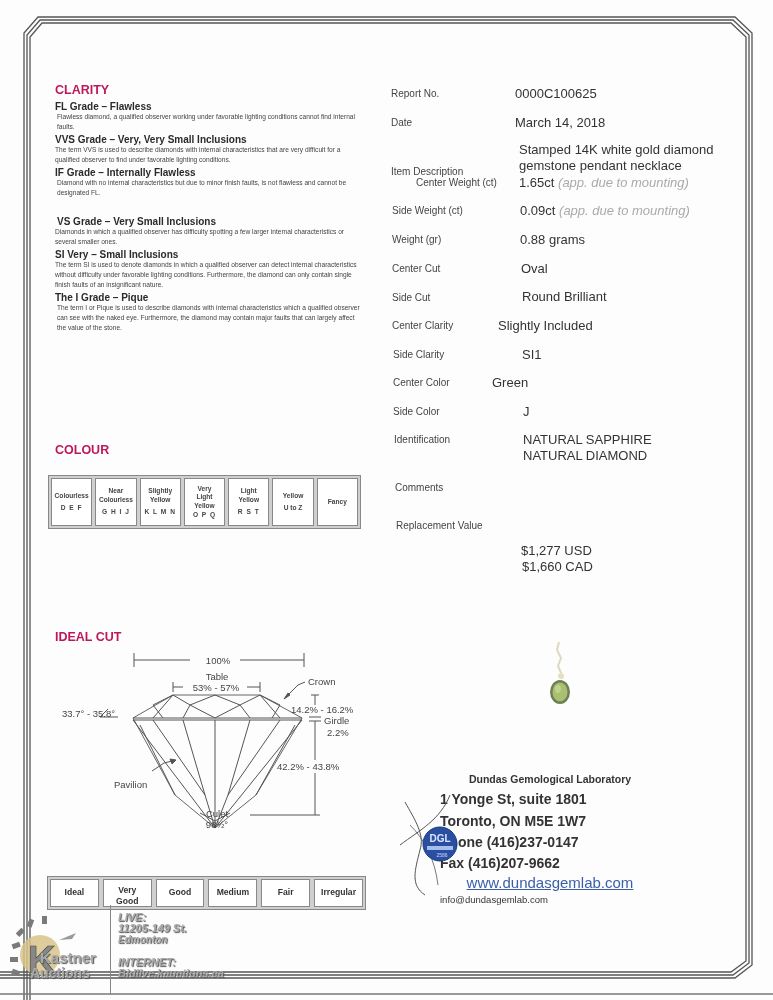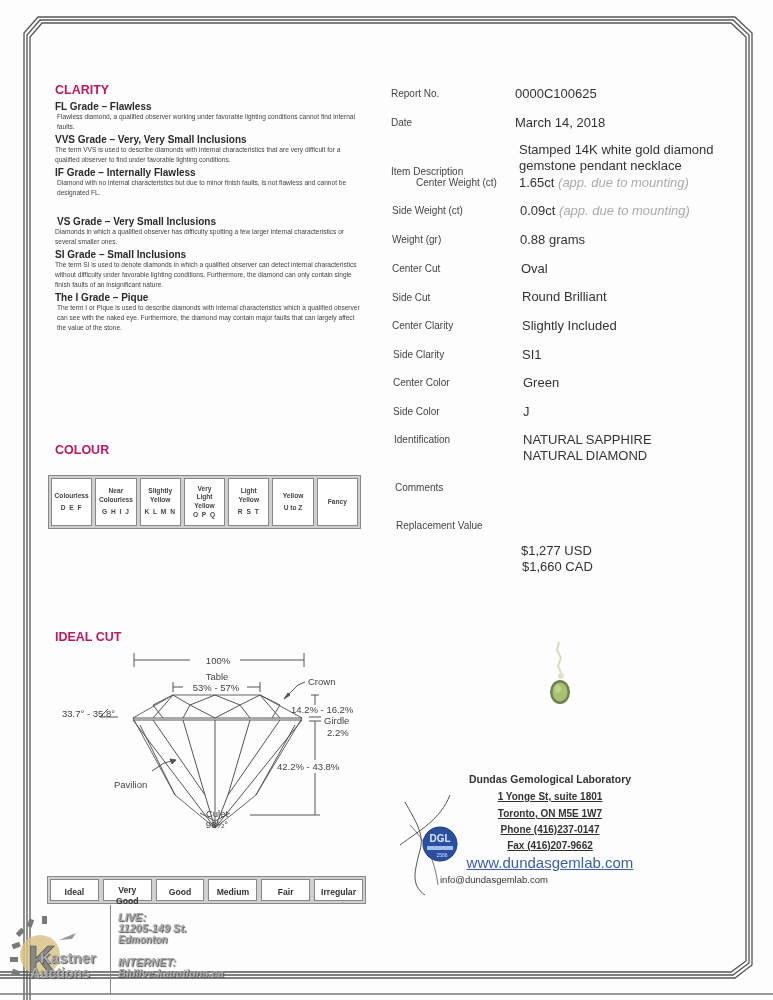--- a/index.html
+++ b/index.html
@@ -9,24 +9,24 @@
   .h-sec { font-weight:bold; font-size:12.5px; color:#be185d; }
   .grade-title { font-weight:bold; font-size:10px; color:#2a2a2a; }
   .grade-desc { font-size:6.6px; line-height:10px; color:#444; }
   .lbl { font-size:10px; color:#444; }
   .val { font-size:13px; color:#333; }
   .note { color:#aaa; font-style:italic; }
   .colour-table { position:absolute; left:48px; top:475px; width:313px; height:54px; background:#cfcfcf; border:1px solid #888; display:flex; padding:2px; box-sizing:border-box; gap:3px; }
   .ccell { flex:1; background:#fff; border:1px solid #888; display:flex; flex-direction:column; align-items:center; justify-content:center; font-size:6.6px; font-weight:bold; color:#444; text-align:center; line-height:8.5px; position:relative; }
   .ccell .cname { white-space:pre-line; }
   .ccell .ccode { margin-top:4px; letter-spacing:1px; }
-  .cut-table { position:absolute; left:47px; top:876px; width:319px; height:28px; background:#cfcfcf; border:1px solid #888; display:flex; padding:2px; box-sizing:border-box; gap:4px; }
+  .cut-table { position:absolute; left:47px; top:876px; width:319px; height:34px; background:#cfcfcf; border:1px solid #888; display:flex; padding:2px; box-sizing:border-box; gap:4px; }
   .kcell { flex:1; background:#fff; border:1px solid #888; font-size:8.6px; font-weight:bold; color:#333; text-align:center; padding-top:6px; line-height:12px; white-space:pre-line; }
   .lab { font-weight:bold; font-size:10.5px; color:#333; text-align:center; }
-  .lab-line { font-size:10px; font-weight:bold; color:#333; text-align:center;text-decoration:underline; }
+  .lab-line { font-size:14px; font-weight:bold; color:#333; text-align:left; }
   .lab-link { font-size:15px; color:#3a5fa8; text-decoration:underline; text-align:center; }
   .lab-mail { font-size:9.5px; color:#333; text-align:left; }
   .kast { font-style:italic; font-weight:bold; color:#aaa; text-shadow:1px 1px 1px #555; font-size:11px; line-height:11px; }
   .dg-lbl { font-family:"Liberation Sans", sans-serif; font-size:9.5px; fill:#444; }
 </style>
 </head>
 <body>
 
 <svg id="frame" width="773" height="1000">
   <g fill="none" stroke="#555" stroke-width="1.3">
@@ -49,21 +49,21 @@
   </div>
   <div style="margin-top:2px;">
     <div class="grade-title">IF Grade – Internally Flawless</div>
     <div class="grade-desc" style="padding-left:2px;">Diamond with no internal characteristics but due to minor finish faults, is not flawless and cannot be designated FL.</div>
   </div>
   <div style="margin-top:18px;">
     <div class="grade-title" style="padding-left:2px;">VS Grade – Very Small Inclusions</div>
     <div class="grade-desc">Diamonds in which a qualified observer has difficulty spotting a few larger internal characteristics or several smaller ones.</div>
   </div>
   <div style="margin-top:2px;">
-    <div class="grade-title">SI Grade – Small Inclusions</div>
+    <div class="grade-title">SI Very – Small Inclusions</div>
     <div class="grade-desc">The term SI is used to denote diamonds in which a qualified observer can detect internal characteristics without difficulty under favorable lighting conditions. Furthermore, the diamond can only contain single finish faults of an insignificant nature.</div>
   </div>
   <div style="margin-top:2px;">
     <div class="grade-title">The I Grade – Pique</div>
     <div class="grade-desc" style="padding-left:2px;">The term I or Pique is used to describe diamonds with internal characteristics which a qualified observer can see with the naked eye. Furthermore, the diamond may contain major faults that can largely affect the value of the stone.</div>
   </div>
 </div>
 
 <div class="abs h-sec" style="left:55px;top:443px;">COLOUR</div>
 <div class="colour-table">
@@ -212,27 +212,27 @@
   <div class="abs lbl" style="left:392px;top:234px;">Weight (gr)</div>
   <div class="abs val" style="left:520px;top:232px;">0.88 grams</div>
 
   <div class="abs lbl" style="left:392px;top:263px;">Center Cut</div>
   <div class="abs val" style="left:521px;top:261px;">Oval</div>
 
   <div class="abs lbl" style="left:392px;top:292px;">Side Cut</div>
   <div class="abs val" style="left:522px;top:289px;">Round Brilliant</div>
 
   <div class="abs lbl" style="left:392px;top:320px;">Center Clarity</div>
-  <div class="abs val" style="left:522px;top:318px;">Slightly Included</div>
+  <div class="abs val" style="left:498px;top:318px;">Slightly Included</div>
 
   <div class="abs lbl" style="left:393px;top:349px;">Side Clarity</div>
   <div class="abs val" style="left:522px;top:347px;">SI1</div>
 
   <div class="abs lbl" style="left:393px;top:377px;">Center Color</div>
-  <div class="abs val" style="left:523px;top:375px;">Green</div>
+  <div class="abs val" style="left:492px;top:375px;">Green</div>
 
   <div class="abs lbl" style="left:393px;top:406px;">Side Color</div>
   <div class="abs val" style="left:523px;top:404px;">J</div>
 
   <div class="abs lbl" style="left:394px;top:434px;">Identification</div>
   <div class="abs val" style="left:523px;top:432px;">NATURAL SAPPHIRE</div>
   <div class="abs val" style="left:523px;top:448px;">NATURAL DIAMOND</div>
 
   <div class="abs lbl" style="left:395px;top:482px;">Comments</div>
 

